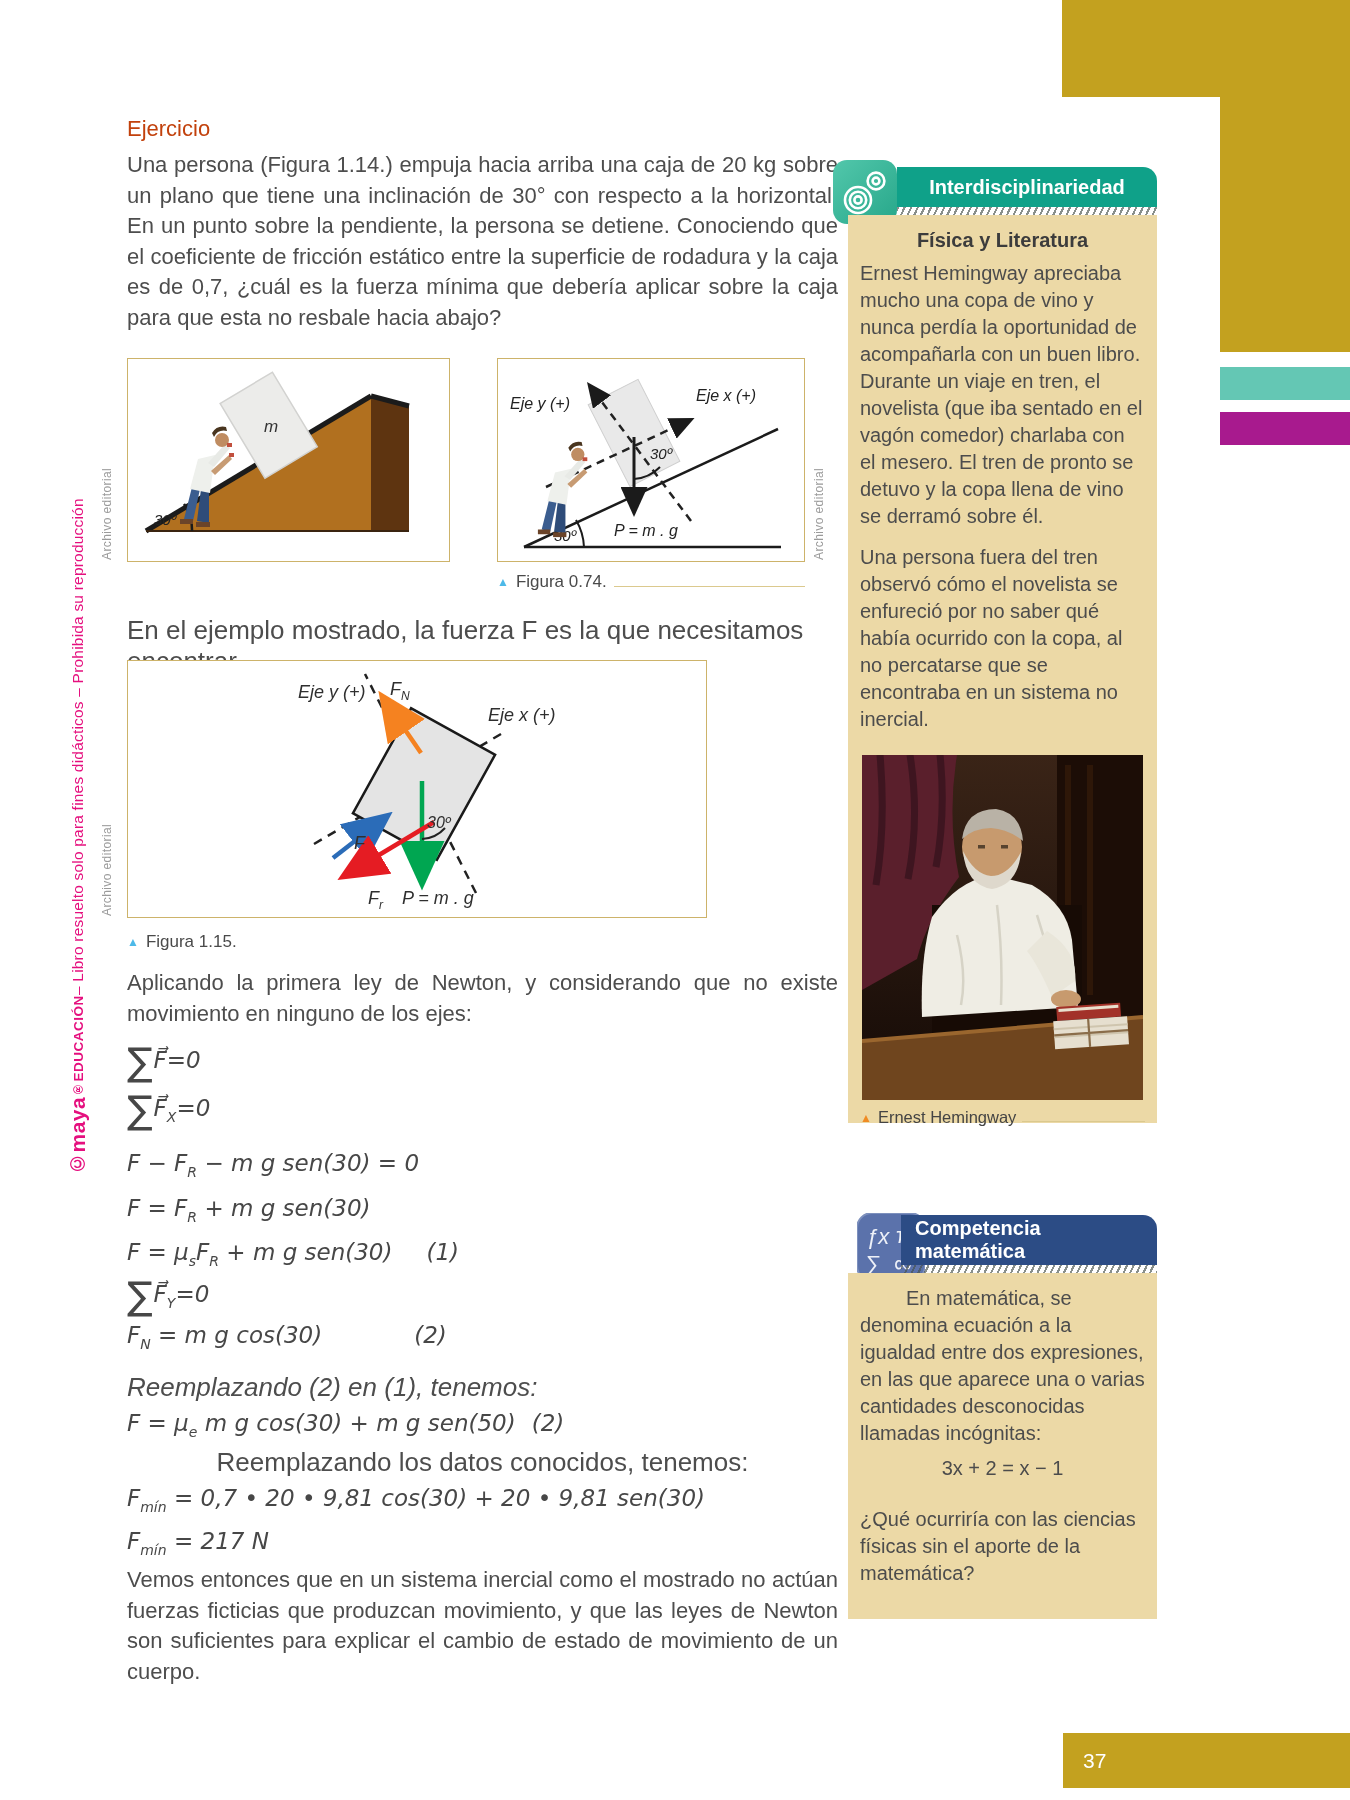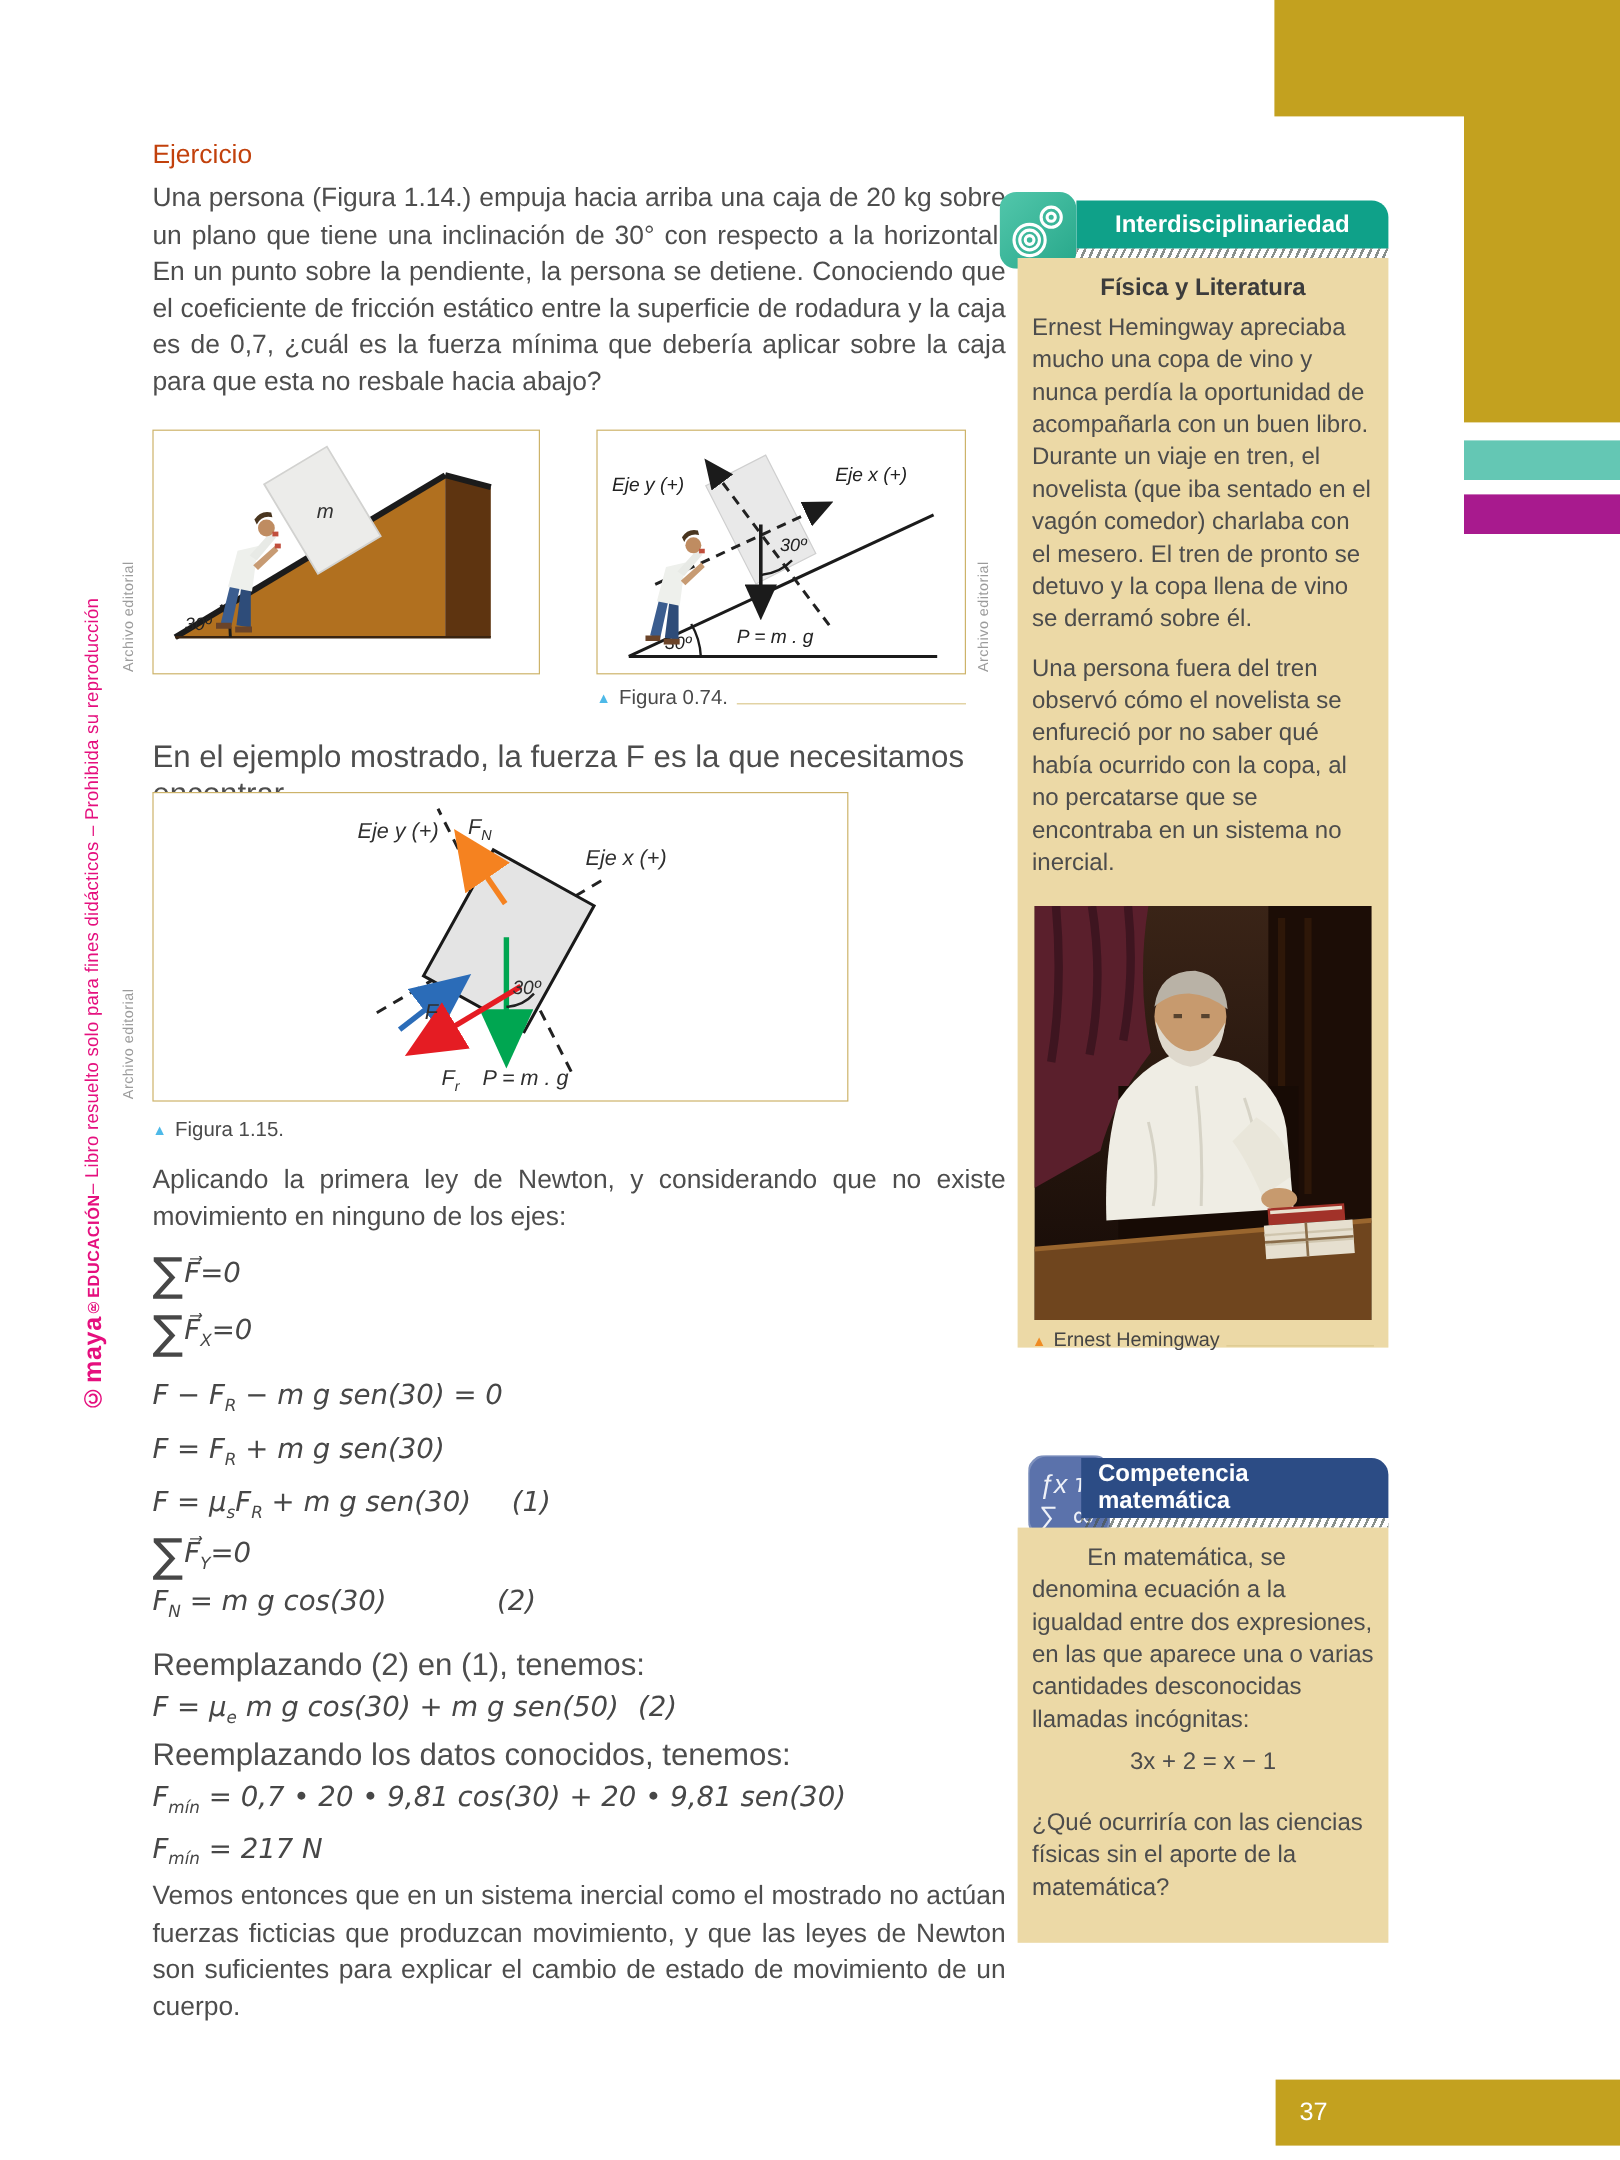--- a/index.html
+++ b/index.html
@@ -23,22 +23,22 @@
   .brand-rest{font-size:15.5px;letter-spacing:.2px;}
   
   .main-col{position:absolute;left:127px;top:0;width:711px;height:1800px;}
   .main-col>*{position:absolute;left:0;margin:0;}
   .h-ex{top:116px;font-size:22px;font-weight:400;color:#c2410c;}
   .p{width:711px;font-size:22px;line-height:30.5px;text-align:justify;color:#4d4d4d;}
   .p-line{width:711px;font-size:26px;line-height:30.5px;color:#4d4d4d;}
   .p-intro{top:150px;}
   .p-between{top:615px;}
   .p-newton{top:968px;}
-  .t-replace{top:1372px;}
-  .t-data{top:1447px;}
+  .t-replace{top:1372px;font-style:italic;}
+  .t-data{top:1447px;text-align:center;}
   .p-closing{top:1565px;}
   .fig-box{position:absolute;border:1.5px solid #cdb36a;background:#fff;box-sizing:border-box;}
   .fb-114a{left:0;top:358px;width:323px;height:204px;}
   .fb-114b{left:370px;top:358px;width:308px;height:204px;}
   .fb-115{left:0;top:660px;width:580px;height:258px;}
   .fig-cap{position:absolute;display:flex;align-items:center;gap:7px;font-size:17px;color:#4a4a4a;}
   .cap-114{left:370px;top:572px;width:308px;}
   .cap-115{left:0;top:932px;width:300px;}
   .tri{font-size:12px;line-height:1;}
   .tri-blue{color:#4db9e8;}

